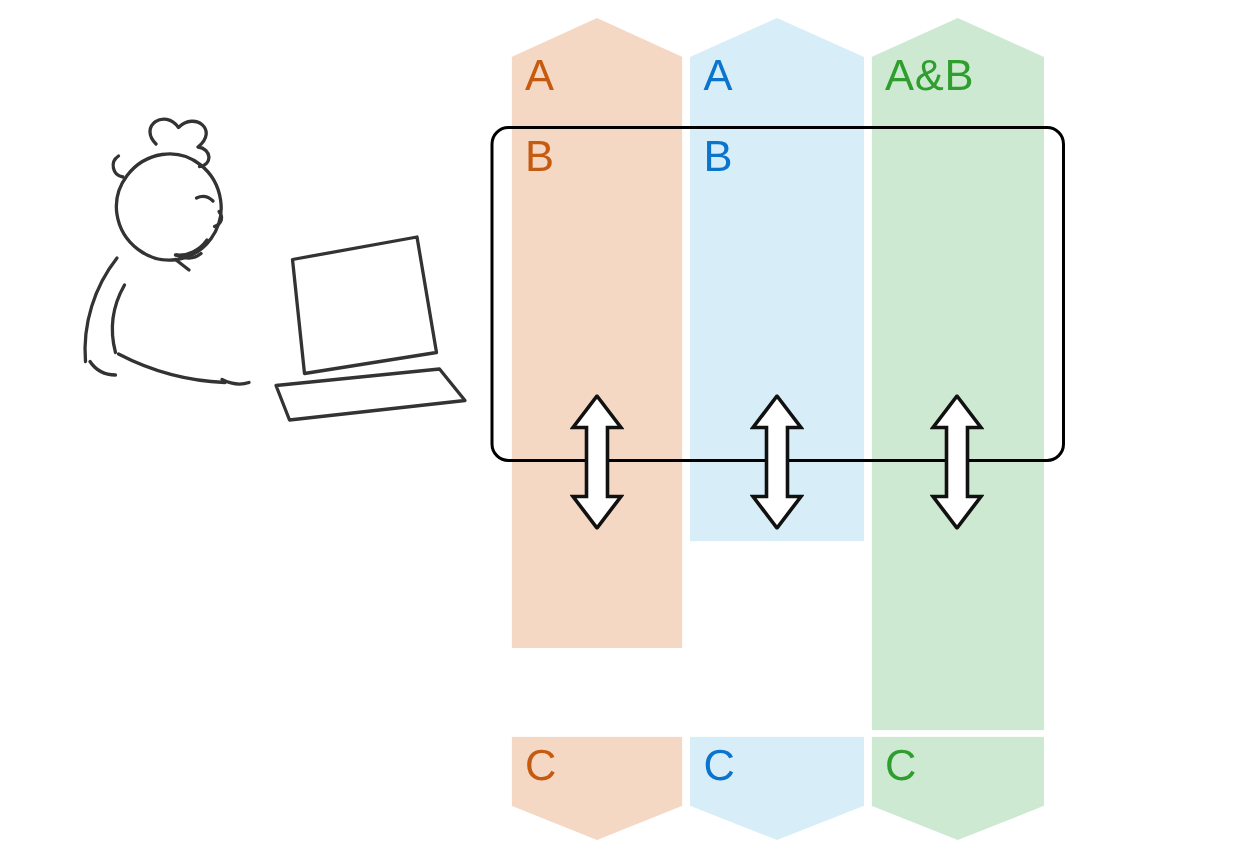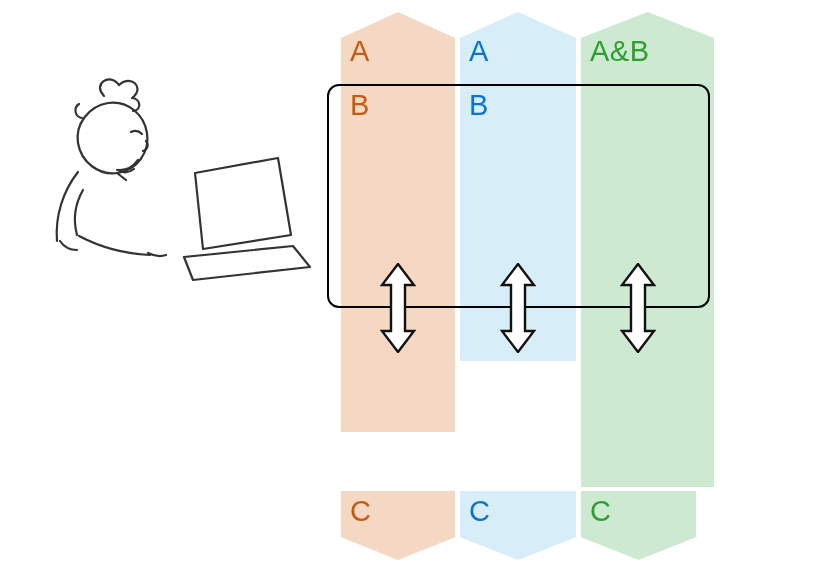--- a/index.html
+++ b/index.html
@@ -13,21 +13,21 @@
 
   
   .person { position: absolute; left: 18px; top: 78px; width: 300px; height: 215px; z-index: 1; }
   .person path { fill: none; stroke: #333; stroke-width: 2.2; stroke-linecap: round; stroke-linejoin: round; }
 
   
   .col { position: absolute; top: 12px; z-index: 1;
          clip-path: polygon(0 26px, 50% 0, 100% 26px, 100% 100%, 0 100%); }
   .col-a  { left: 341px; width: 114px; height: 420px; }
   .col-b  { left: 460px; width: 116px; height: 349px; }
-  .col-ab { left: 581px; width: 133px; height: 475px; }
+  .col-ab { left: 581px; width: 115px; height: 475px; }
 
   
   .chev { position: absolute; top: 491px; height: 69px; z-index: 1;
           clip-path: polygon(0 0, 100% 0, 100% 67%, 50% 100%, 0 67%); }
   .chev-a  { left: 341px; width: 114px; }
   .chev-b  { left: 460px; width: 116px; }
   .chev-ab { left: 581px; width: 115px; }
 
   .lbl { position: absolute; font-size: 29px; line-height: 1.1; font-weight: 500; letter-spacing: 0.5px; }
   .lbl.top { top: 24px; left: 9px; }

